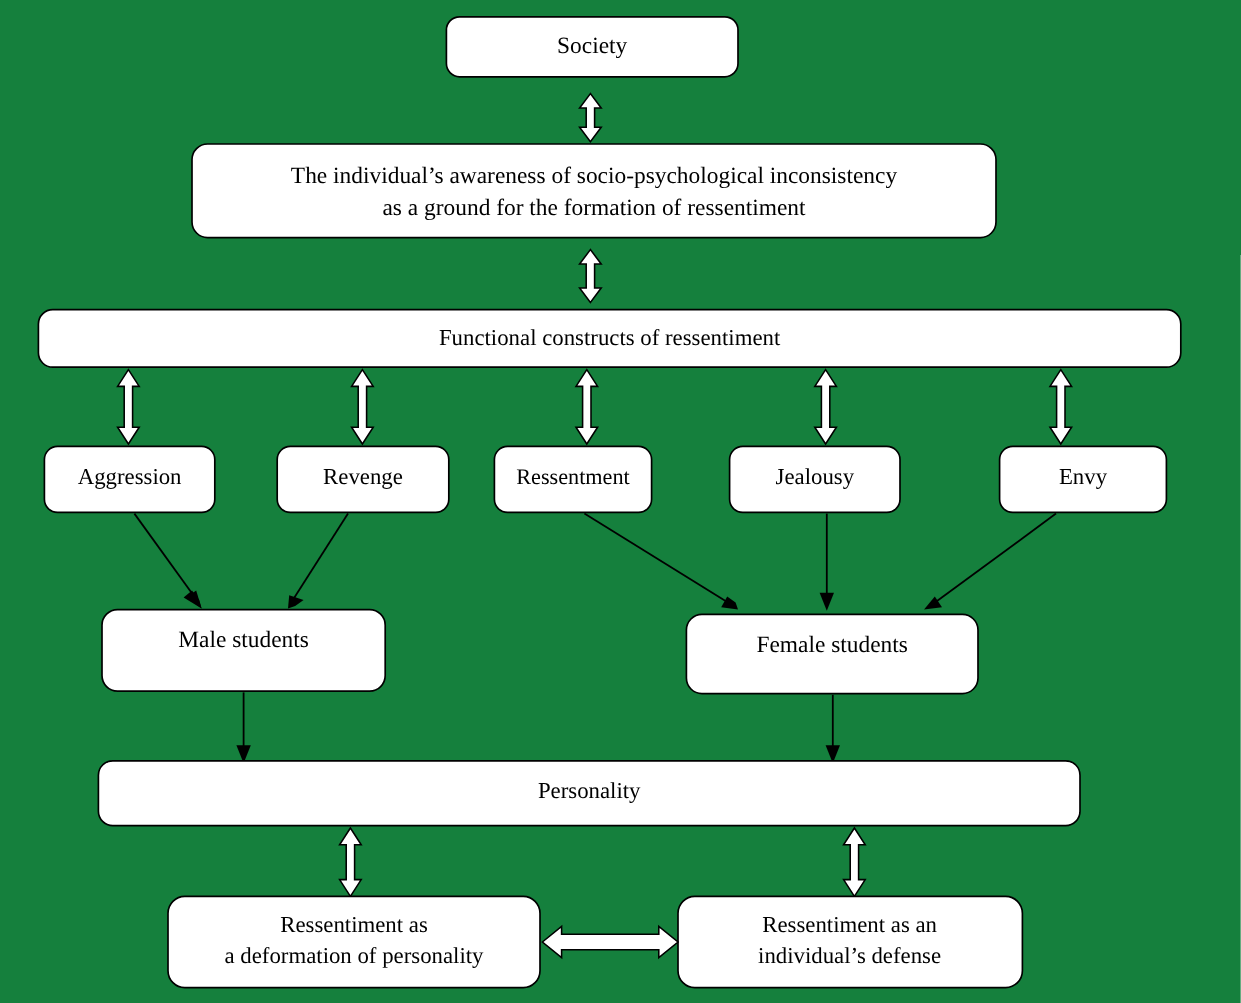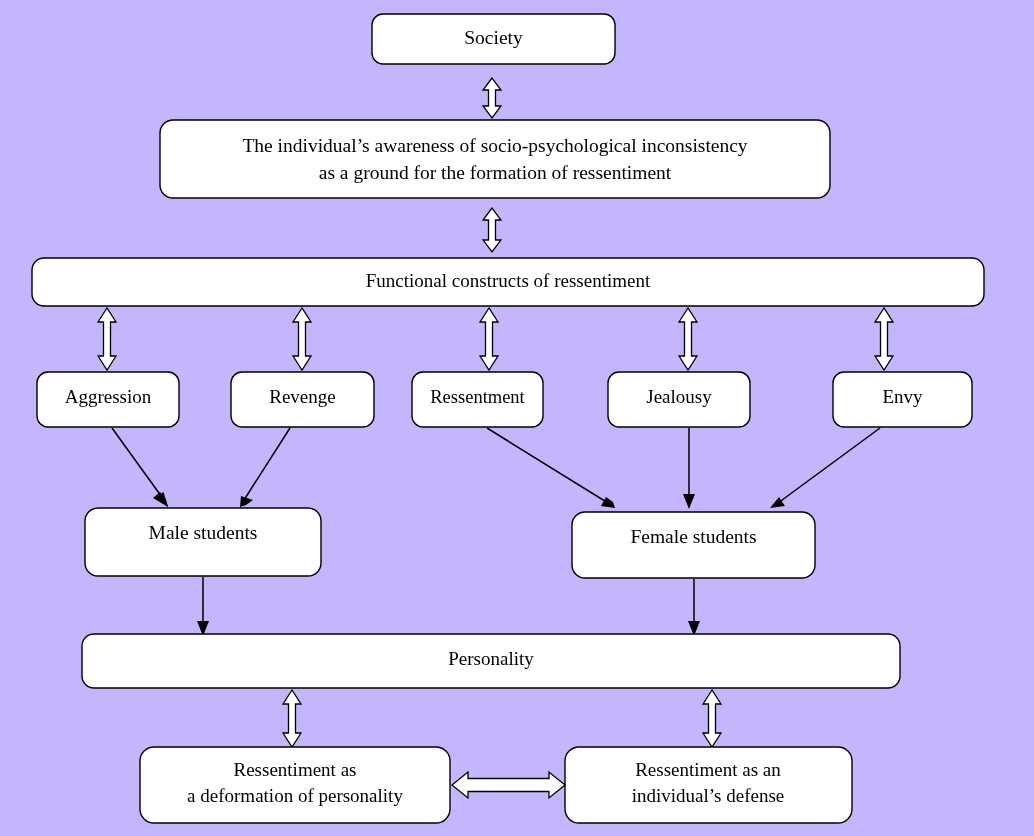--- a/index.html
+++ b/index.html
@@ -7,21 +7,21 @@
     padding: 0;
     background: #ffffff;
   }
   body {
     font-family: "Liberation Serif", "DejaVu Serif", serif;
   }
   #diagram-root {
     position: relative;
     width: 1034px;
     height: 836px;
-    background: #c4b5fd;
+    background: #15803d;
     overflow: hidden;
   }
   svg#diagram-svg {
     display: block;
     width: 1034px;
     height: 836px;
   }
   .node-rect {
     fill: #ffffff;
     stroke: #000000;

